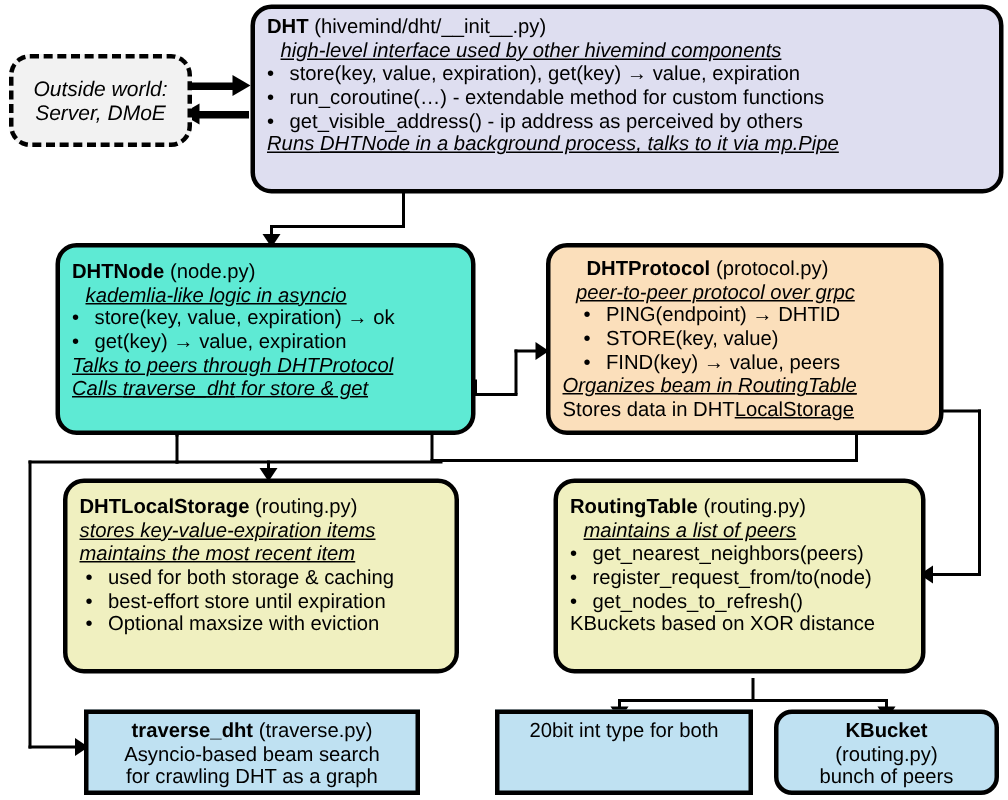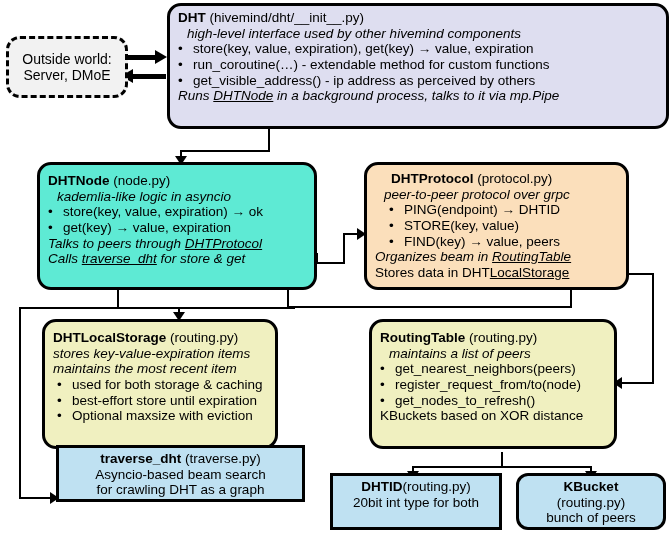--- a/index.html
+++ b/index.html
@@ -19,21 +19,21 @@
   .b-peach{background:#fbdfbb;}
   .b-yellow{background:#f0f0c0;}
   .b-blue{background:#bfe1f2;}
   .b-white{background:#f2f2f2;}
 
   .pad{padding:4px 7px 3px 8px;}
   .line{line-height:1.16;white-space:nowrap;}
   .t13{font-size:13.5px;}
   .t14{font-size:14px;}
   .bold{font-weight:bold;}
-  .ital{font-style:italic;}
+  .ital{font-style:italic;text-decoration:underline;}
   .u{text-decoration:underline;}
   .ctr{text-align:center;white-space:normal;}
   .indent1{padding-left:9px;}
 
   
   .bl{display:flex;align-items:flex-start;}
   .bl .dot{width:15px;flex:0 0 15px;text-align:left;}
   .bl .txt{flex:1 1 auto;}
 
   
@@ -91,21 +91,21 @@
   <div class="seg h" style="left:620px;top:382px;width:34px;"></div>
   <div class="arw arw-l" style="left:613px;top:377px;"></div>
 
   <div class="seg v" style="left:501px;top:452px;height:16px;"></div>
   <div class="seg h" style="left:412px;top:466px;width:180px;"></div>
   <div class="seg v" style="left:412px;top:466px;height:10px;"></div>
   <div class="arw arw-d" style="left:407px;top:471px;"></div>
   <div class="seg v" style="left:590px;top:466px;height:10px;"></div>
   <div class="arw arw-d" style="left:585px;top:471px;"></div>
 
-  <div class="box dashed b-white" style="left:6px;top:36px;width:122px;height:62px;">
+  <div class="box dashed b-white" style="left:6px;top:36px;width:122px;height:62px;font-style:italic;">
     <div style="padding:12px 0 0 0;text-align:center;">
       <div class="line t14">Outside world:</div>
       <div class="line t14">Server, DMoE</div>
     </div>
   </div>
 
   <div class="box rounded b-lav pad" style="left:167px;top:3px;width:502px;height:126px;">
     <div class="line t13">
       <span class="bold">DHT</span>
       <span>(hivemind/dht/__init__.py)</span>
@@ -159,21 +159,21 @@
       <span class="txt">STORE(key, value)</span>
     </div>
     <div class="bl line t13" style="padding-left:14px;">
       <span class="dot">•</span>
       <span class="txt">FIND(key) → value, peers</span>
     </div>
     <div class="line t13 ital"><span>Organizes beam in </span><span class="u">RoutingTable</span></div>
     <div class="line t13"><span>Stores data in DHT</span><span class="u">LocalStorage</span></div>
   </div>
 
-  <div class="box rounded b-yellow pad" style="left:42px;top:319px;width:236px;height:130px;">
+  <div class="box rounded b-yellow pad" style="left:42px;top:319px;width:264px;height:130px;">
     <div class="line t13" style="padding-top:4px;">
       <span class="bold">DHTLocalStorage</span>
       <span>(routing.py)</span>
     </div>
     <div class="line t13 ital">stores key-value-expiration items</div>
     <div class="line t13 ital">maintains the most recent item</div>
     <div class="bl line t13" style="padding-left:4px;">
       <span class="dot">•</span>
       <span class="txt">used for both storage &amp; caching</span>
     </div>
@@ -201,34 +201,33 @@
       <span class="dot">•</span>
       <span class="txt">register_request_from/to(node)</span>
     </div>
     <div class="bl line t13">
       <span class="dot">•</span>
       <span class="txt">get_nodes_to_refresh()</span>
     </div>
     <div class="line t13">KBuckets based on XOR distance</div>
   </div>
 
-  <div class="box sharp b-blue" style="left:56px;top:445px;width:249px;height:57px;">
+  <div class="box sharp b-blue" style="left:56px;top:473px;width:224px;height:57px;">
     <div style="padding:3px 4px 0 4px;text-align:center;">
       <div class="line t13 ctr">
         <span class="bold">traverse_dht</span>
         <span>(traverse.py)</span>
       </div>
       <div class="line t13 ctr">Asyncio-based beam search</div>
       <div class="line t13 ctr">for crawling DHT as a graph</div>
     </div>
   </div>
 
   <div class="box sharp b-blue" style="left:330px;top:473px;width:172px;height:57px;">
     <div style="padding:3px 3px 0 3px;text-align:center;">
-      <div class="line t13 ctr"><span class="bold">DHTID</span><span>(routing.py)</span></div>
       <div class="line t13 ctr">20bit int type for both</div>
     </div>
   </div>
 
   <div class="box sharp b-blue" style="left:516px;top:473px;width:150px;height:57px;border-radius:12px;">
     <div style="padding:3px 3px 0 3px;text-align:center;">
       <div class="line t13 ctr bold">KBucket</div>
       <div class="line t13 ctr">(routing.py)</div>
       <div class="line t13 ctr">bunch of peers</div>
     </div>

